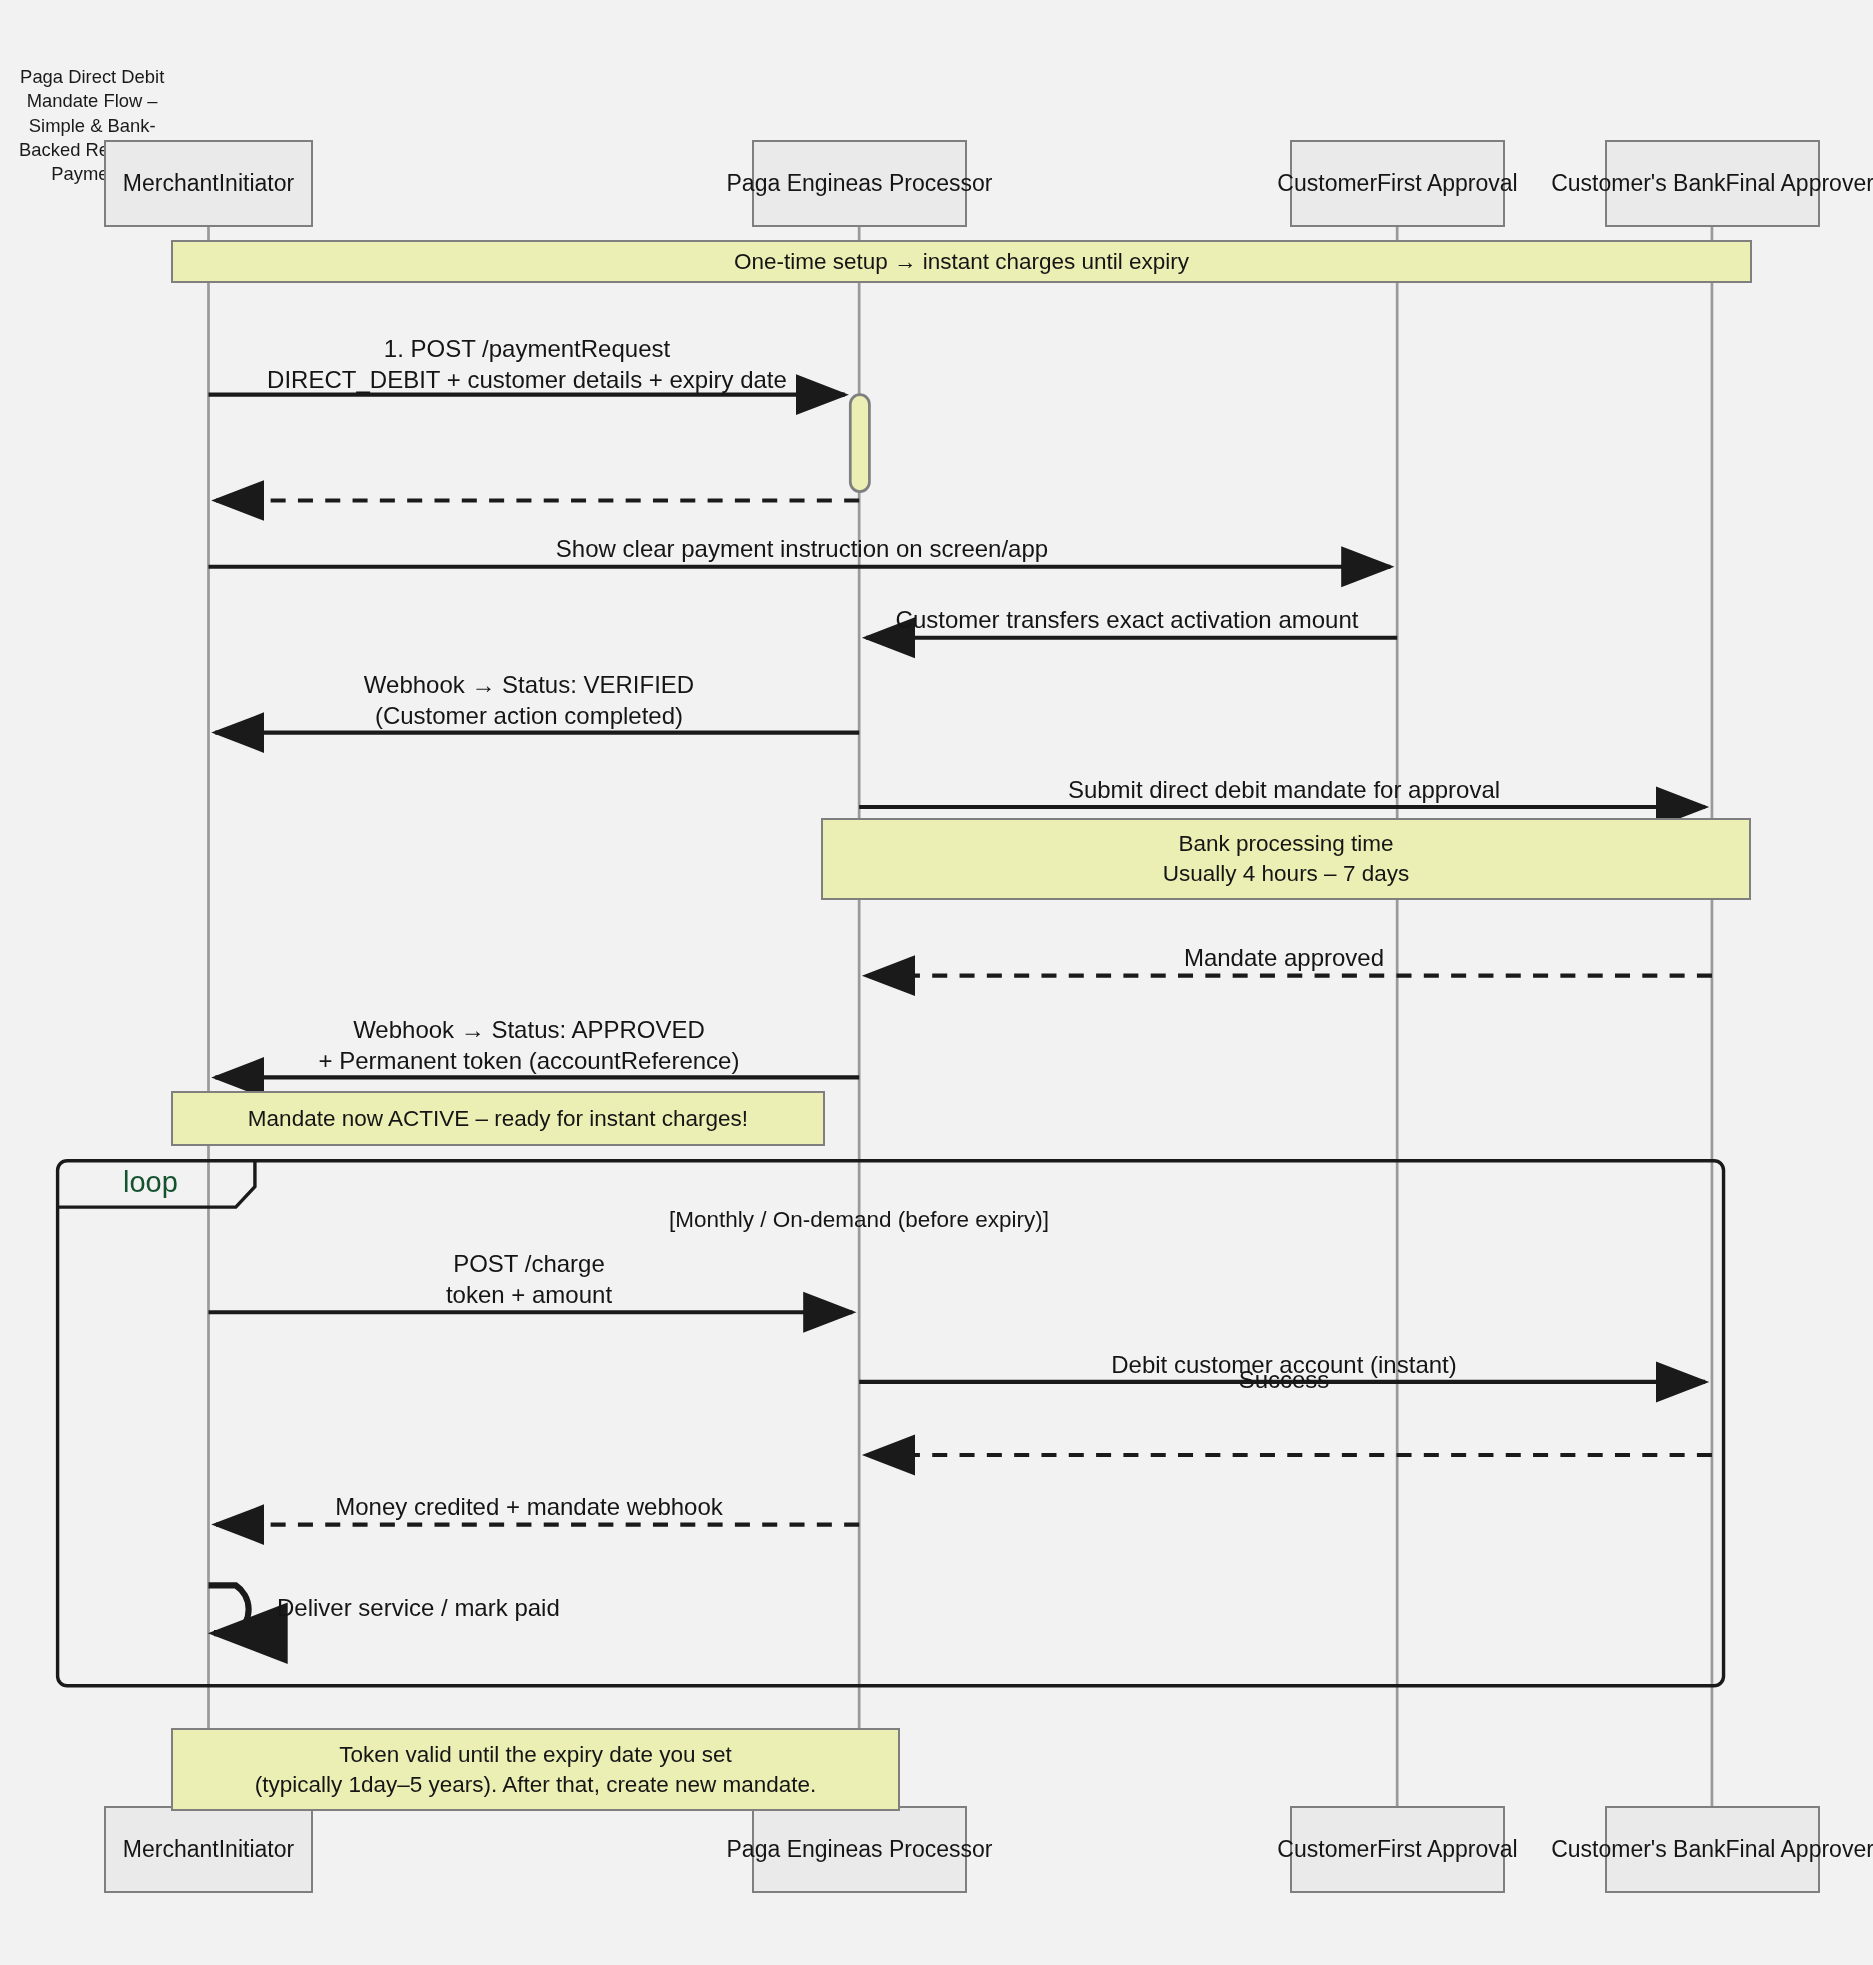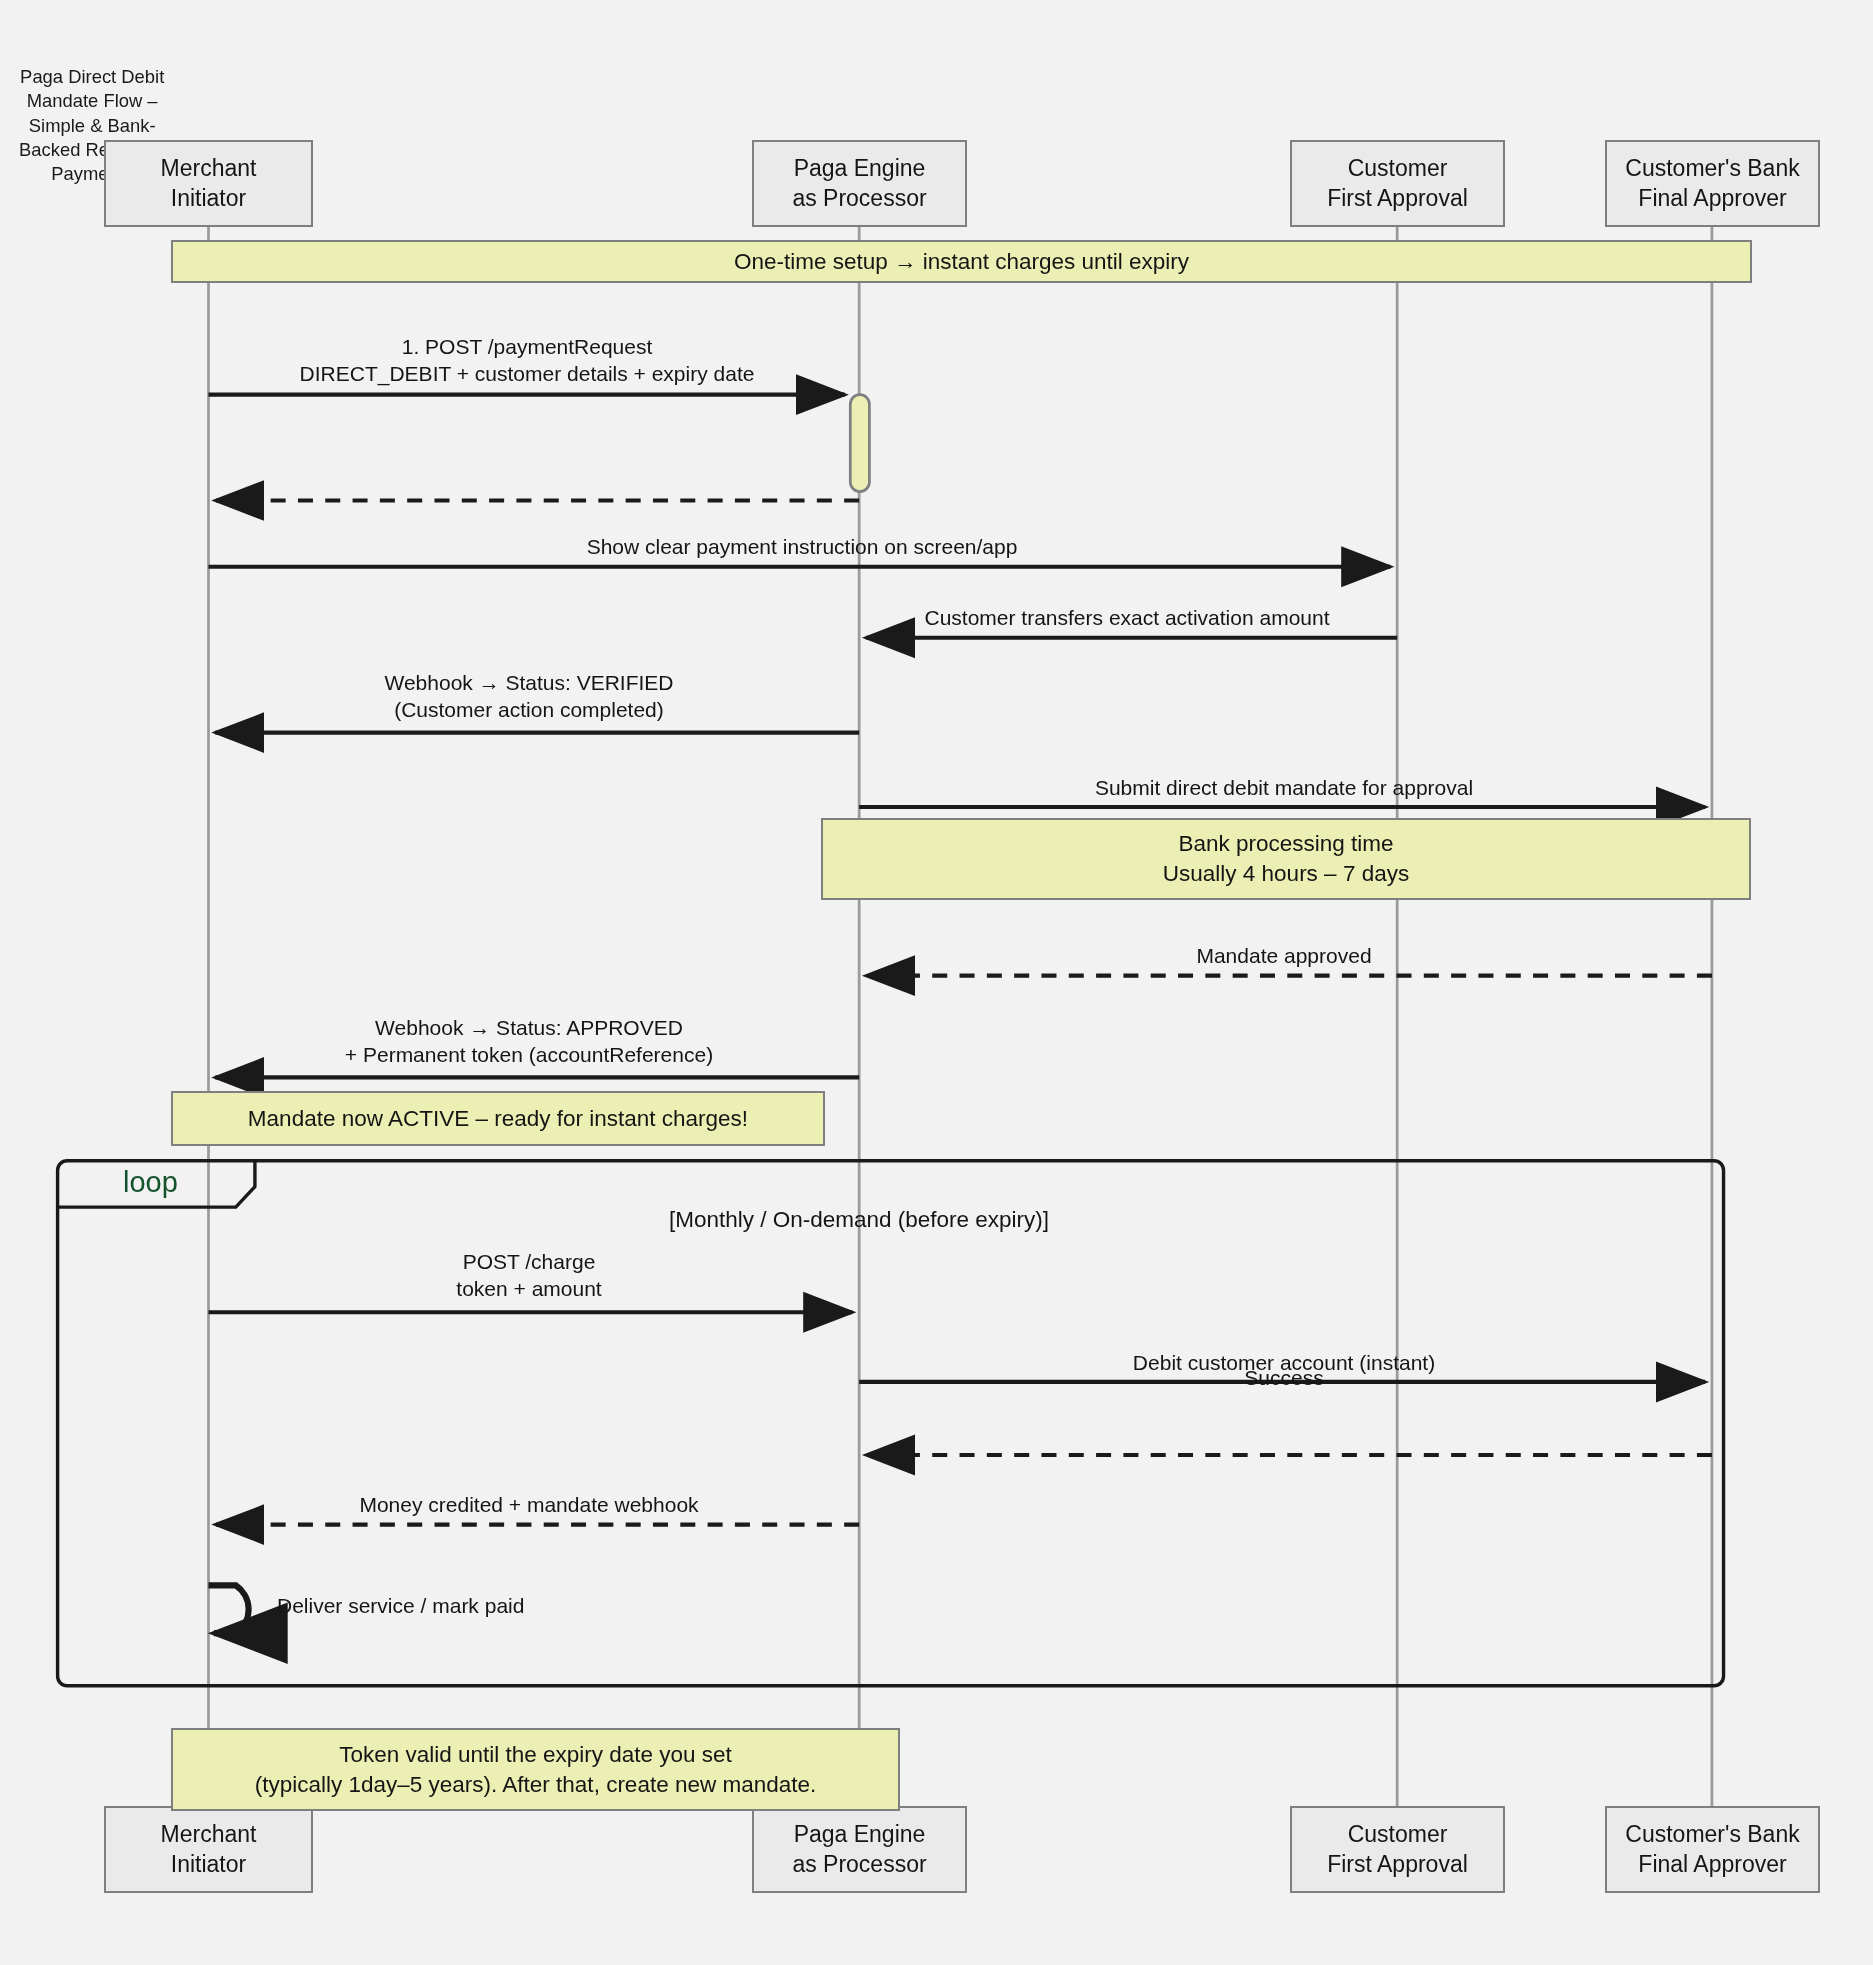--- a/index.html
+++ b/index.html
@@ -11,21 +11,21 @@
   }
   #stage{position:relative;width:1874px;height:1965px;}
   svg.layer{position:absolute;left:0;top:0;width:1874px;height:1965px;}
 
   
   .pbox{
     position:absolute;
     background:#eaeaea;
     border:2px solid #7f7f7f;
     box-sizing:border-box;
-    display:flex;flex-direction:column;
+    display:flex;flex-direction:row;
     align-items:center;justify-content:center;
     font-size:23px;color:#151515;line-height:1.30;
     text-align:center;
   }
   .pbox span{display:block;white-space:nowrap;}
 
   
   .note{
     position:absolute;
     background:#ebefb3;
@@ -42,21 +42,21 @@
   #diagram-title{
     position:absolute;
     left:13.7px;top:65px;width:157px;
     font-size:18.4px;line-height:1.32;color:#1a1a1a;
     text-align:center;
   }
 
   
   .msg{
     position:absolute;
-    font-size:21px;color:#151515;line-height:1.30;
+    font-size:24px;color:#151515;line-height:1.30;
     text-align:center;white-space:nowrap;
     transform:translateX(-50%);
   }
   .msg.left{transform:none;text-align:left;}
   .msg span{display:block;}
 
   
   #loop-label{
     position:absolute;
     left:123px;top:1166px;

